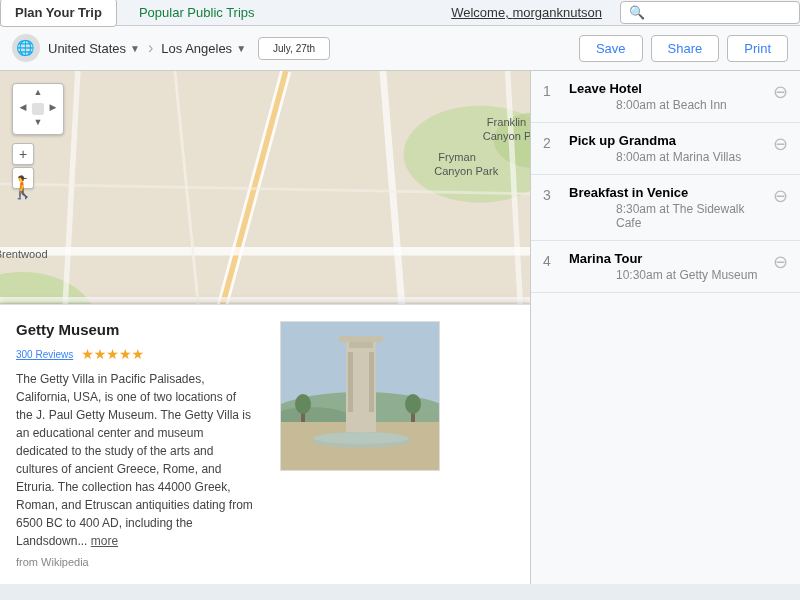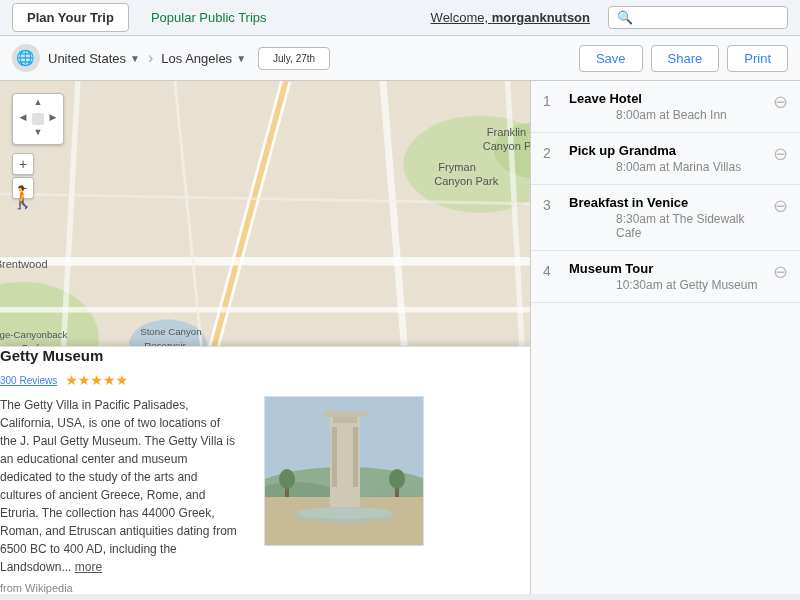--- a/index.html
+++ b/index.html
@@ -4,22 +4,22 @@
   <style>
     * { box-sizing: border-box; margin: 0; padding: 0; }
     body { font-family: Arial, Helvetica, sans-serif; background: #e8edf2; width: 800px; height: 600px; overflow: hidden; }
 
     
     #header {
       display: flex;
       align-items: center;
       background: #f0f3f7;
       border-bottom: 1px solid #ccc;
-      padding: 0 12px;
-      height: 36px;
+      padding: 0 0;
+      height: 26px;
       gap: 8px;
     }
     .header-tab {
       padding: 6px 14px;
       border-radius: 4px;
       font-size: 13px;
       cursor: pointer;
       white-space: nowrap;
     }
     .header-tab.active {
@@ -241,24 +241,24 @@
     }
 
     
     .map-popup {
       position: absolute;
       bottom: 0;
       left: 0;
       right: 0;
       background: #fff;
       border-top: 1px solid #ddd;
+      padding: 16px;
       display: flex;
       gap: 24px;
       box-shadow: 0 -2px 8px rgba(0,0,0,0.15);
-      align-items: center;
     }
     .popup-text h3 {
       font-size: 15px;
       font-weight: bold;
       color: #222;
       margin-bottom: 8px;
     }
     .popup-text p {
       font-size: 12px;
       color: #444;
@@ -347,21 +347,21 @@
 <body>
 
 <div id="header">
   <div class="header-tab active">
     <span>Plan Your Trip</span>
   </div>
   <div class="header-tab inactive">
     <span>Popular Public Trips</span>
   </div>
   <div class="header-welcome">
-    <span>Welcome, </span><span style="text-decoration:underline;font-weight:bold;">morganknutson</span>
+    <span>Welcome, </span><span style="text-decoration:underline;">morganknutson</span>
   </div>
   <div class="search-box">
     <span class="search-icon-unicode">🔍</span>
     <input type="text" placeholder="" style="">
   </div>
 </div>
 
 <div id="toolbar">
   <div class="globe-icon">🌐</div>
   <div class="breadcrumb-item">
@@ -527,21 +527,21 @@
     <span class="trip-num">3</span>
     <div class="trip-info">
       <div class="trip-title">Breakfast in Venice</div>
       <div class="trip-time">8:30am at The Sidewalk Cafe</div>
     </div>
     <span class="trip-remove">⊖</span>
   </div>
         <div class="trip-item">
     <span class="trip-num">4</span>
     <div class="trip-info">
-      <div class="trip-title">Museum Tour</div>
+      <div class="trip-title">Marina Tour</div>
       <div class="trip-time">10:30am at Getty Museum</div>
     </div>
     <span class="trip-remove">⊖</span>
   </div>
       </div>
   </div>
 
 </div>
 
 </body></html>

